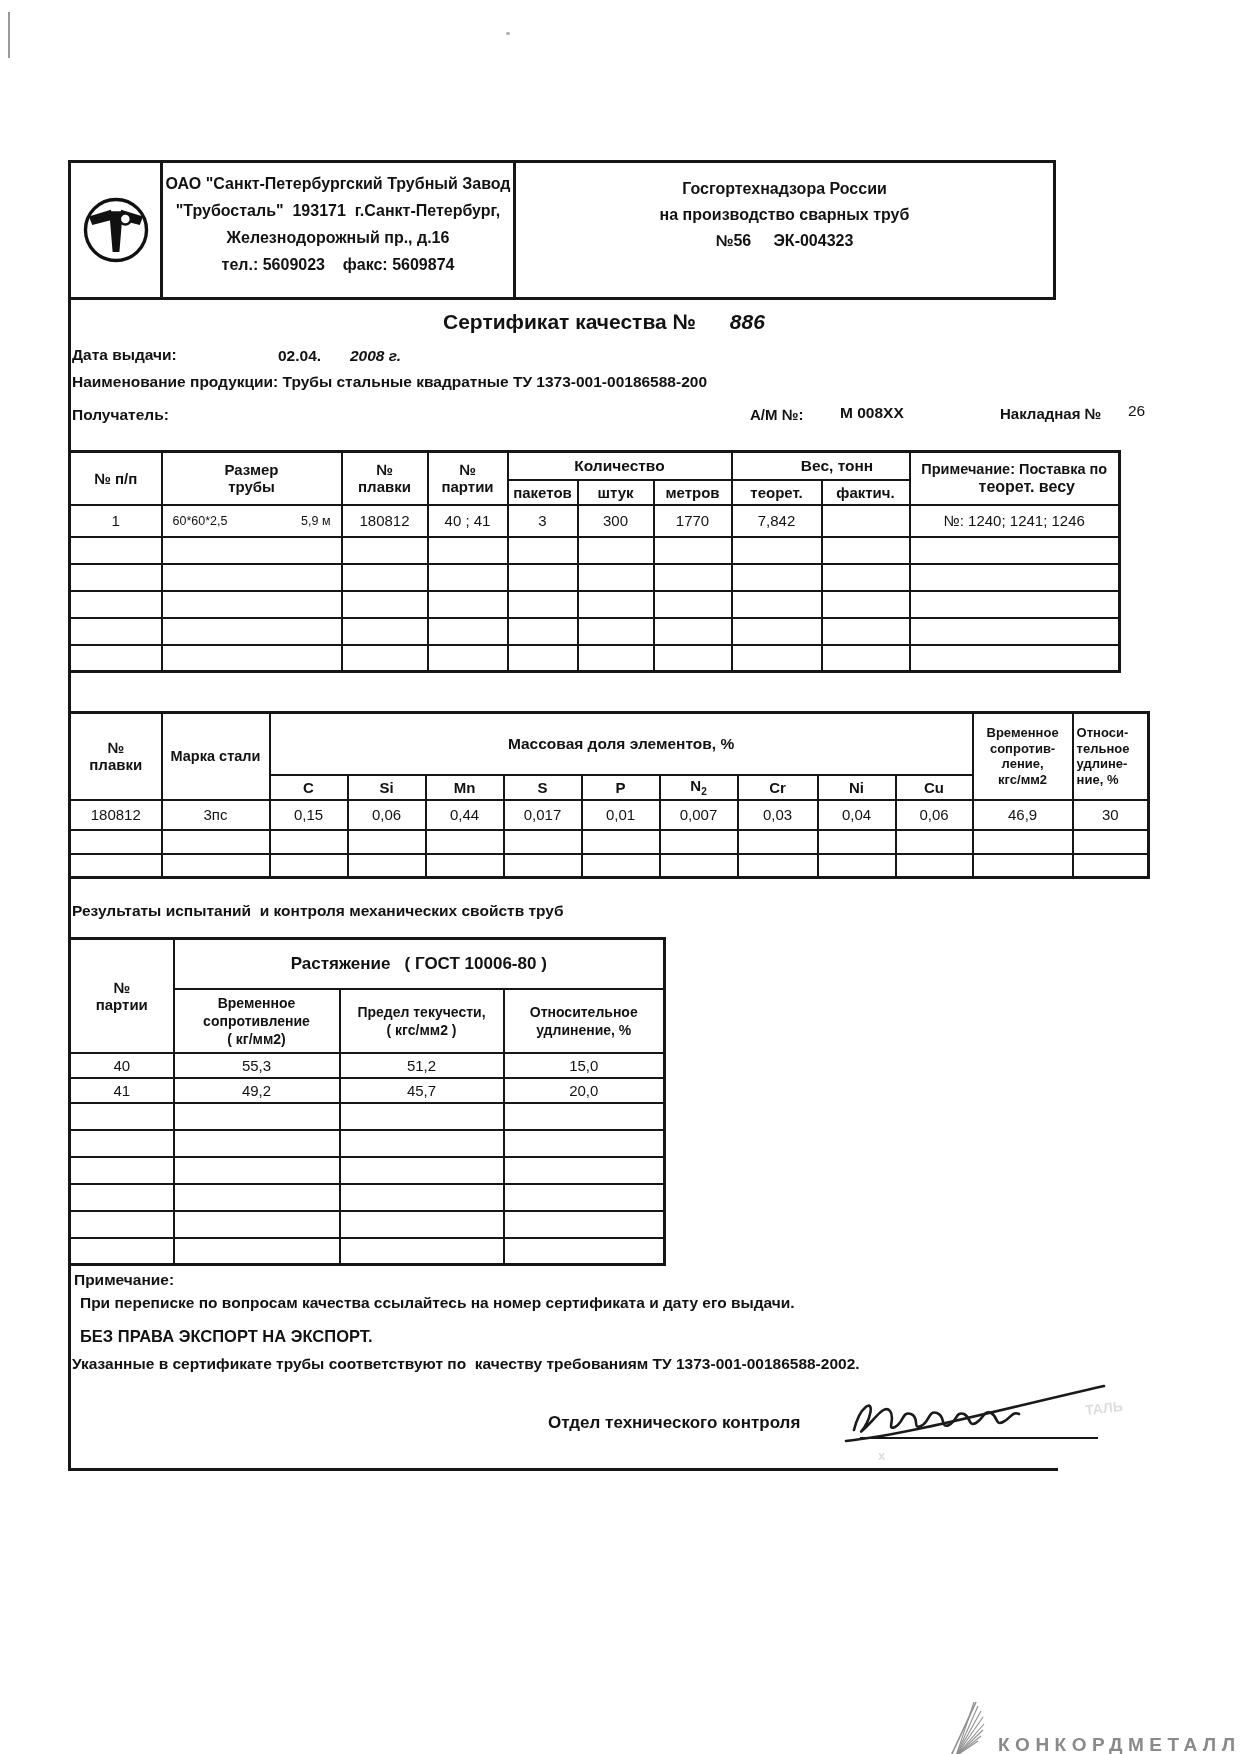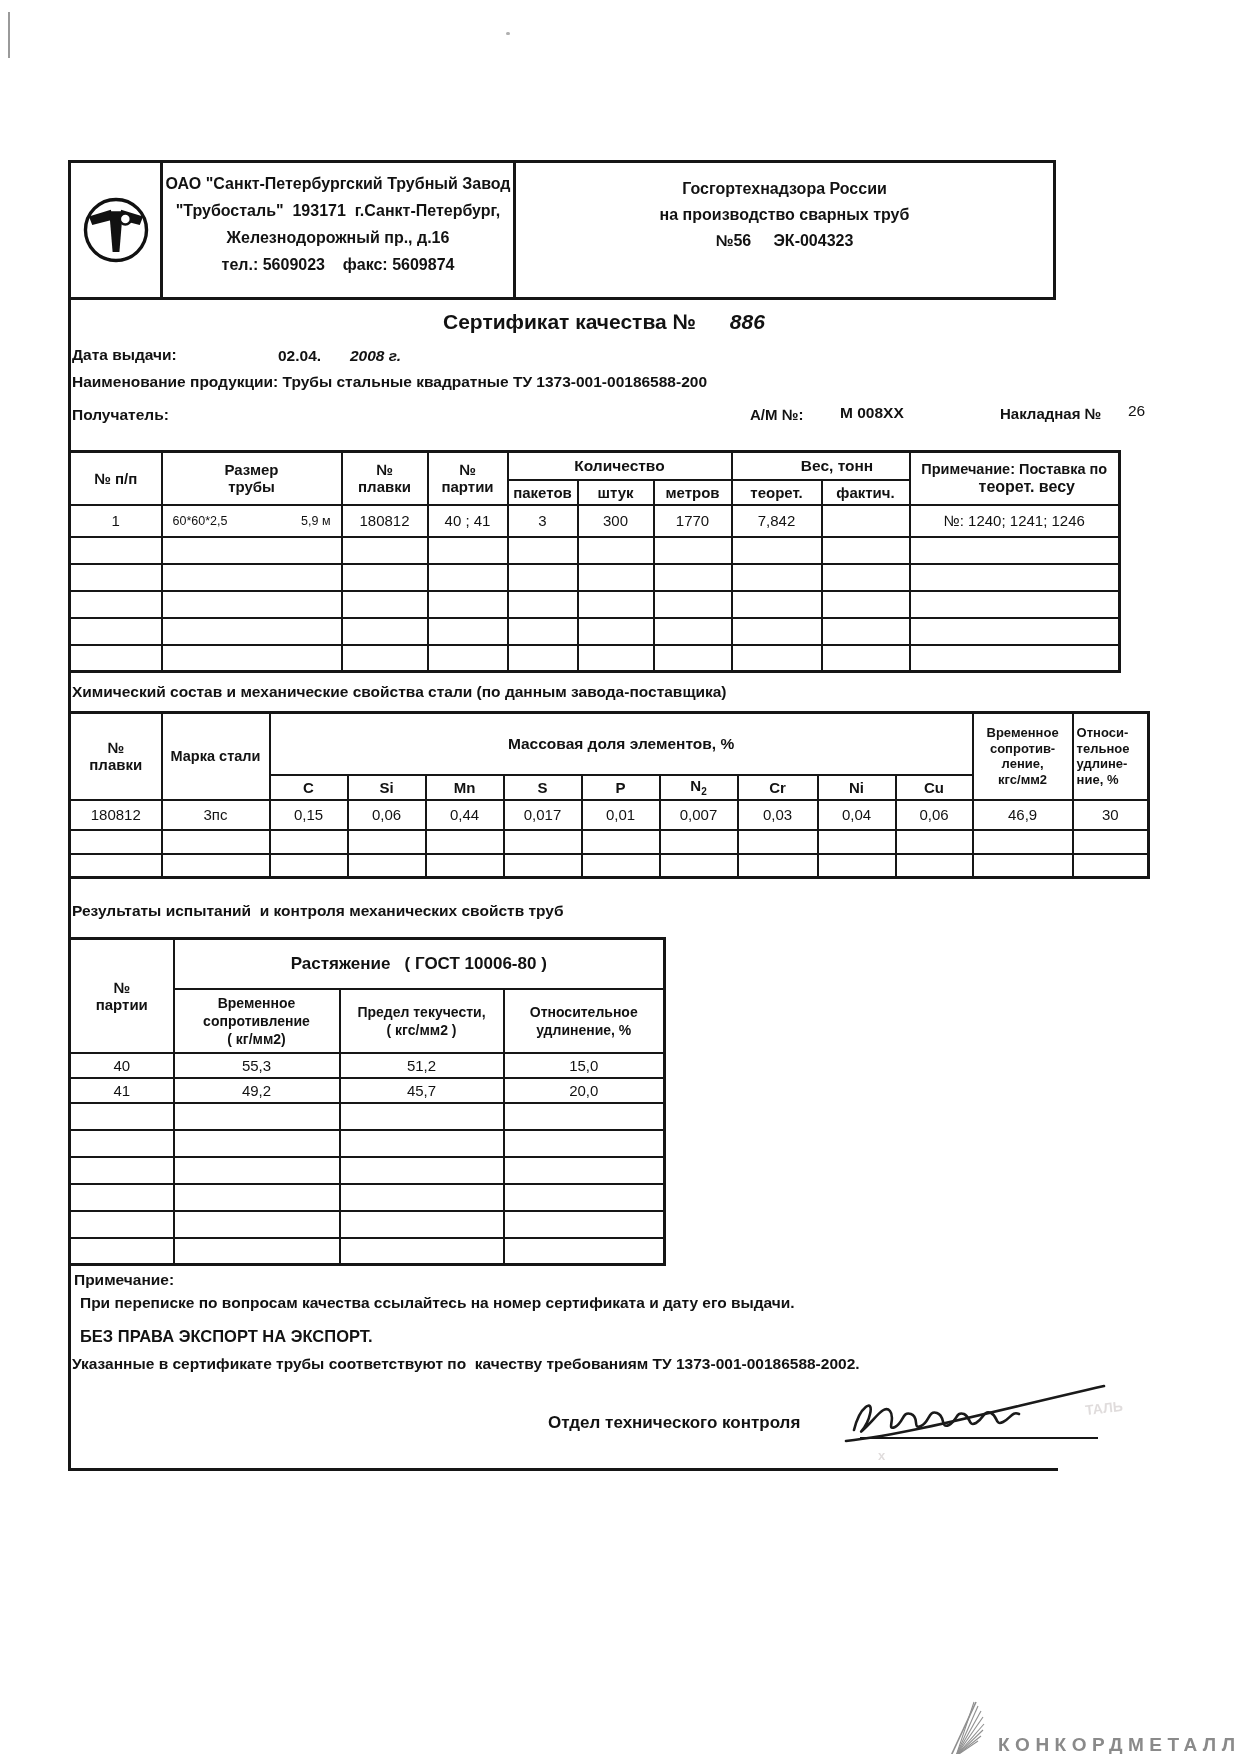--- a/index.html
+++ b/index.html
@@ -210,21 +210,20 @@
           <td></td>
           <td></td>
           <td></td>
           <td></td>
           <td></td>
           <td></td>
         </tr>
       </tbody>
   </table>
 
-  <div class="line b" style="left:72px;top:683px;font-size:15.5px;">Химический состав и механические свойства стали (по данным завода-поставщика)</div>
 
   <table class="t" id="t2">
     <colgroup>
       <col style="width:92px">
         <col style="width:108px">
         <col style="width:78px">
         <col style="width:78px">
       <col style="width:78px">
         <col style="width:78px">
         <col style="width:78px">

